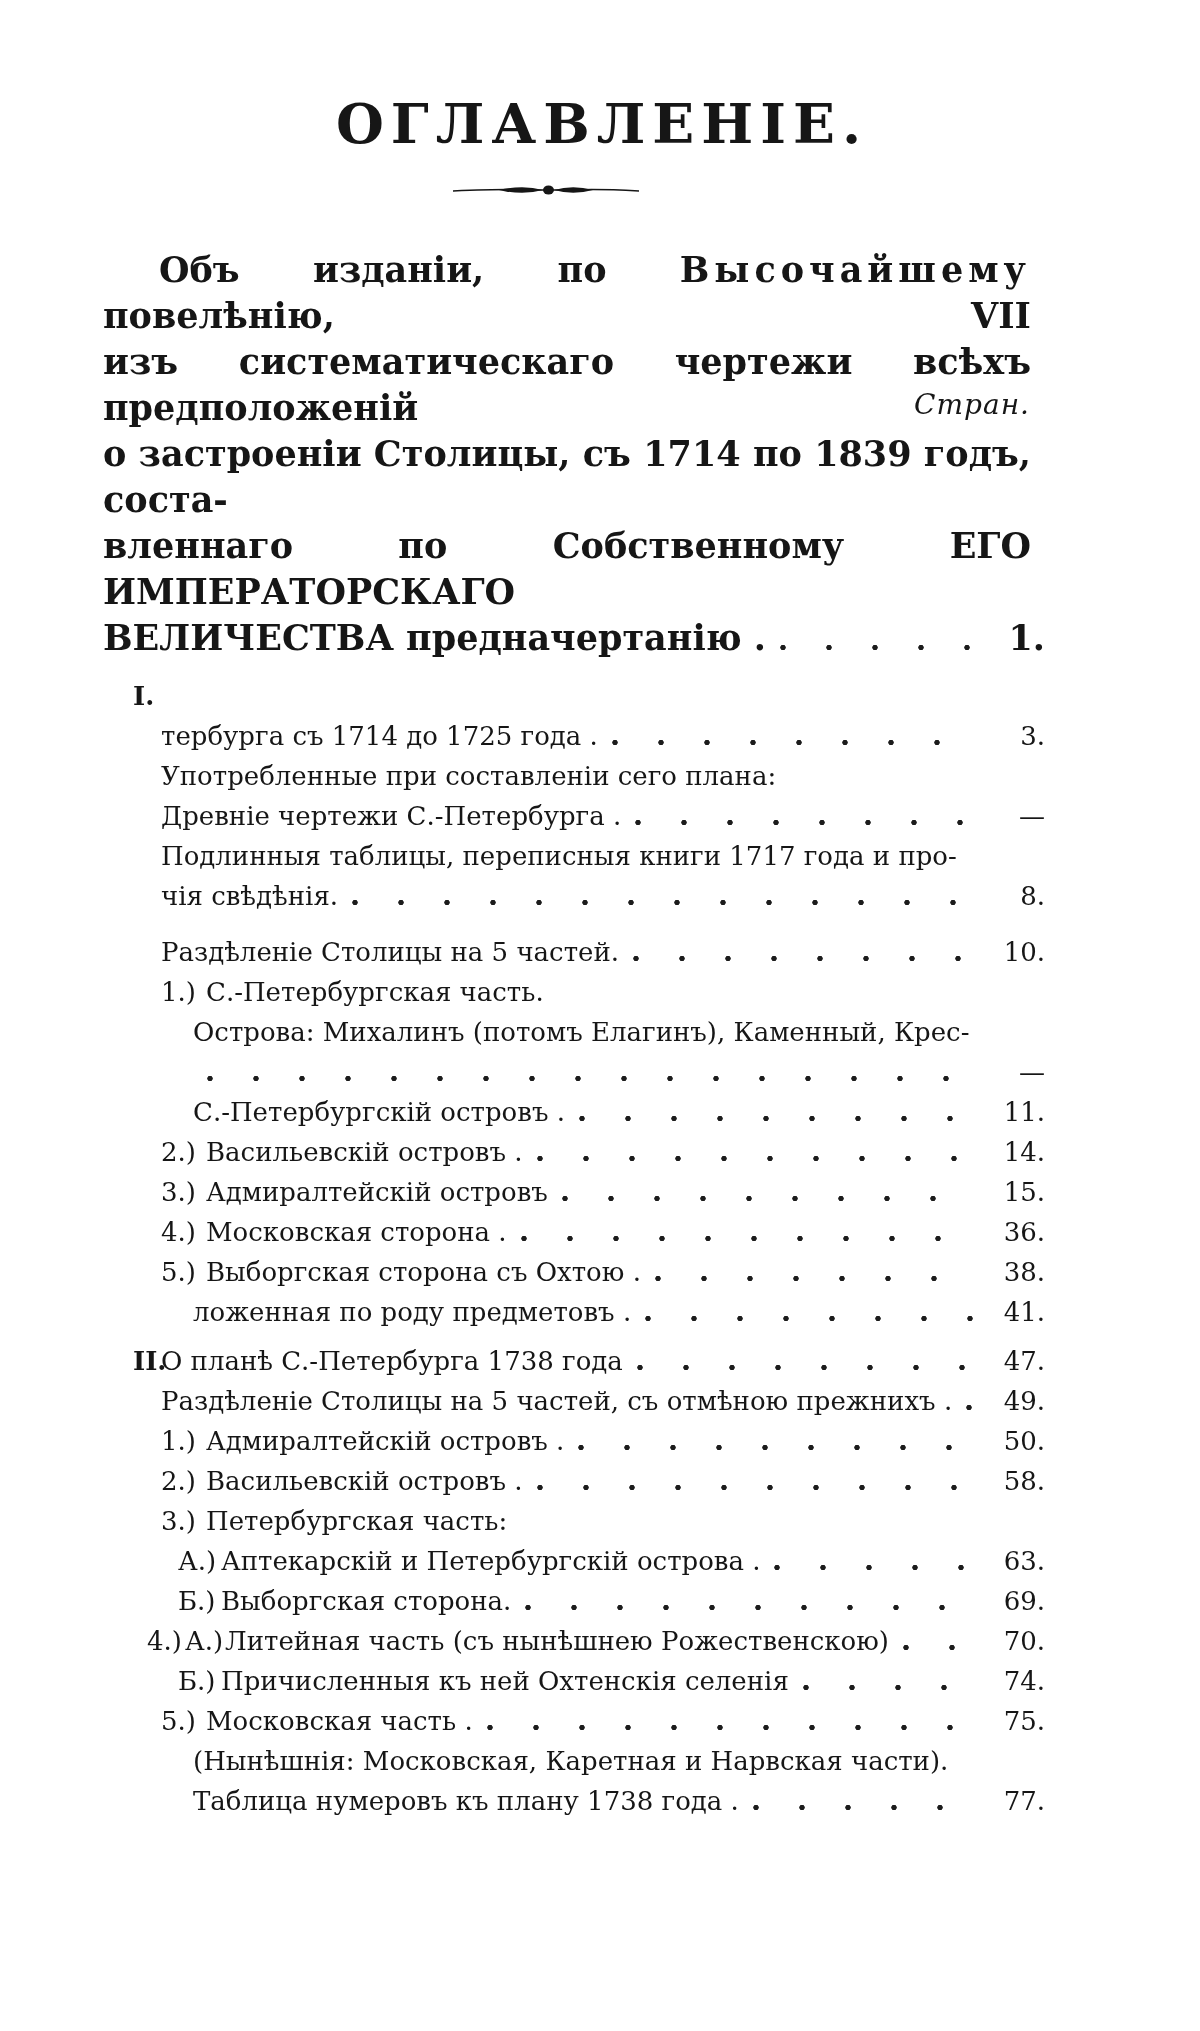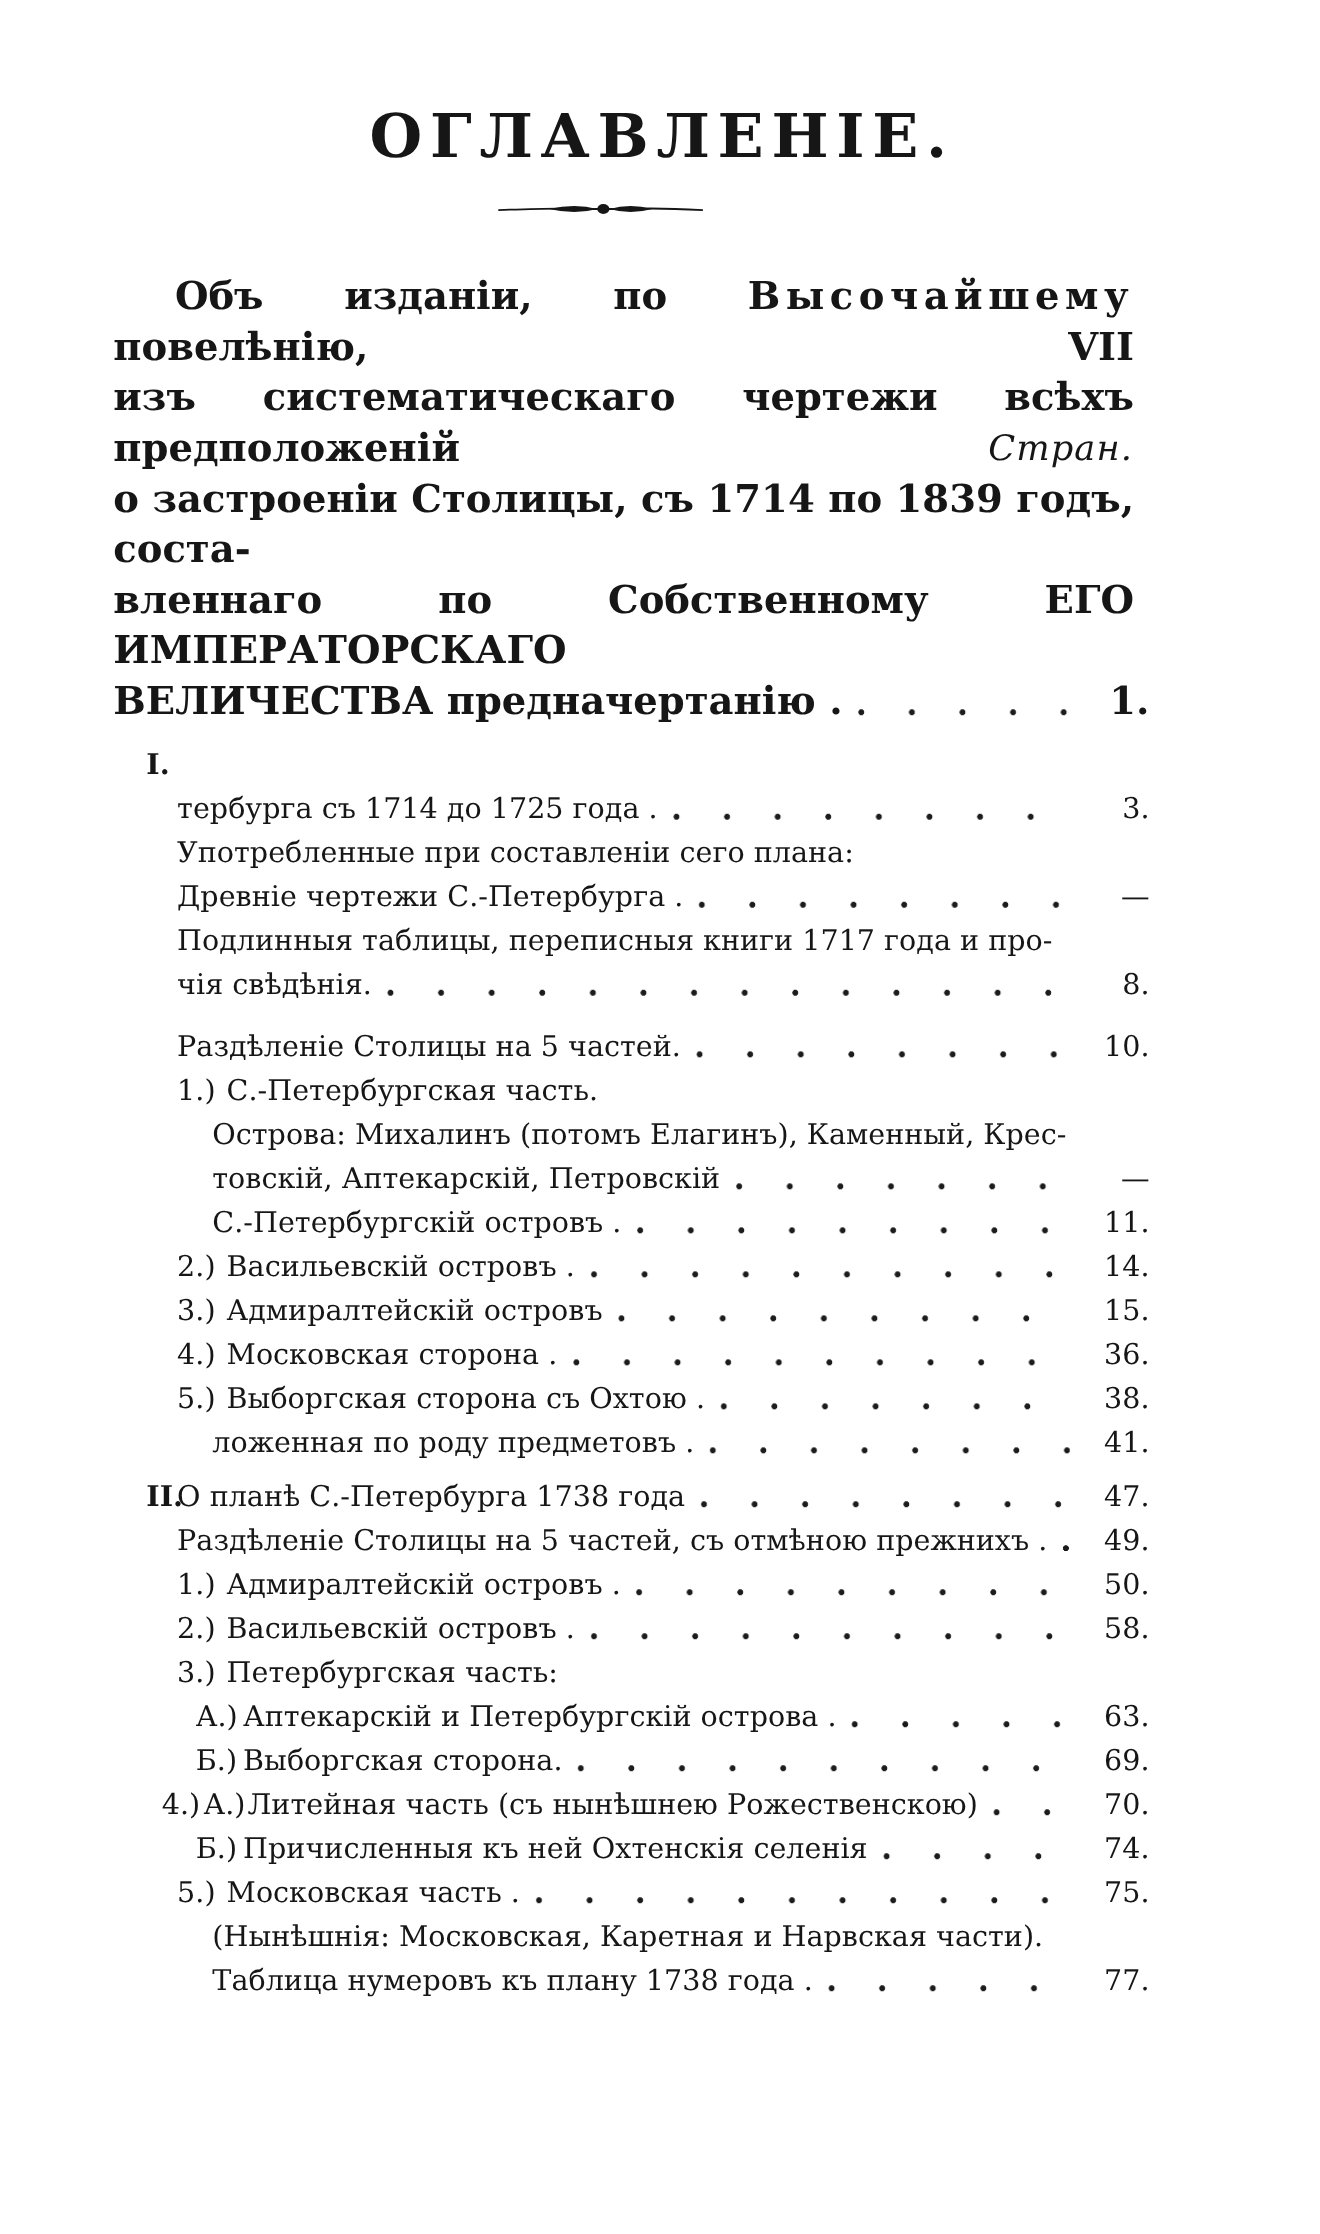--- a/index.html
+++ b/index.html
@@ -10,21 +10,21 @@
   .page{width:100%;height:100%;position:relative;padding:0 155px 0 103px;box-sizing:border-box;}
 
   .title{
     margin-top:88px;height:72px;line-height:72px;text-align:center;
     font-size:55px;font-weight:bold;letter-spacing:7px;position:relative;left:28px;
     white-space:nowrap;
   }
   .ornament{margin-top:22px;margin-left:348px;width:190px;height:16px;}
   .col-header{
     position:absolute;top:300px;right:170px;
-    font-style:italic;font-size:32px;letter-spacing:1px;
+    font-style:italic;font-size:28px;letter-spacing:1px;
   }
 
   .intro{margin-top:45px;font-size:35px;font-weight:bold;line-height:46px;}
   .intro .jline{text-align:justify;text-align-last:justify;padding-right:14px;white-space:normal;}
   .intro .indent{display:inline-block;width:56px;}
   .sp-caps{letter-spacing:5px;}
   .lastline{display:flex;align-items:baseline;}
 
   .toc{margin-top:15px;font-size:26px;}
   .row{display:flex;align-items:baseline;height:40px;line-height:40px;white-space:nowrap;}
@@ -120,21 +120,20 @@
       <span class="txt">С.-Петербургская часть.</span>
       <span class="spacer"></span>
     </div>
 
     <div class="row lvl-deep">
       <span class="txt">Острова: Михалинъ (потомъ Елагинъ), Каменный, Крес-</span>
       <span class="spacer"></span>
     </div>
 
     <div class="row lvl-deep">
-      <span class="txt">товскій, Аптекарскій, Петровскій</span>
       <span class="dots"></span>
       <span class="pg">—</span>
     </div>
 
     <div class="row lvl-deep">
       <span class="txt">С.-Петербургскій островъ .</span>
       <span class="dots"></span>
       <span class="pg">11.</span>
     </div>
 

